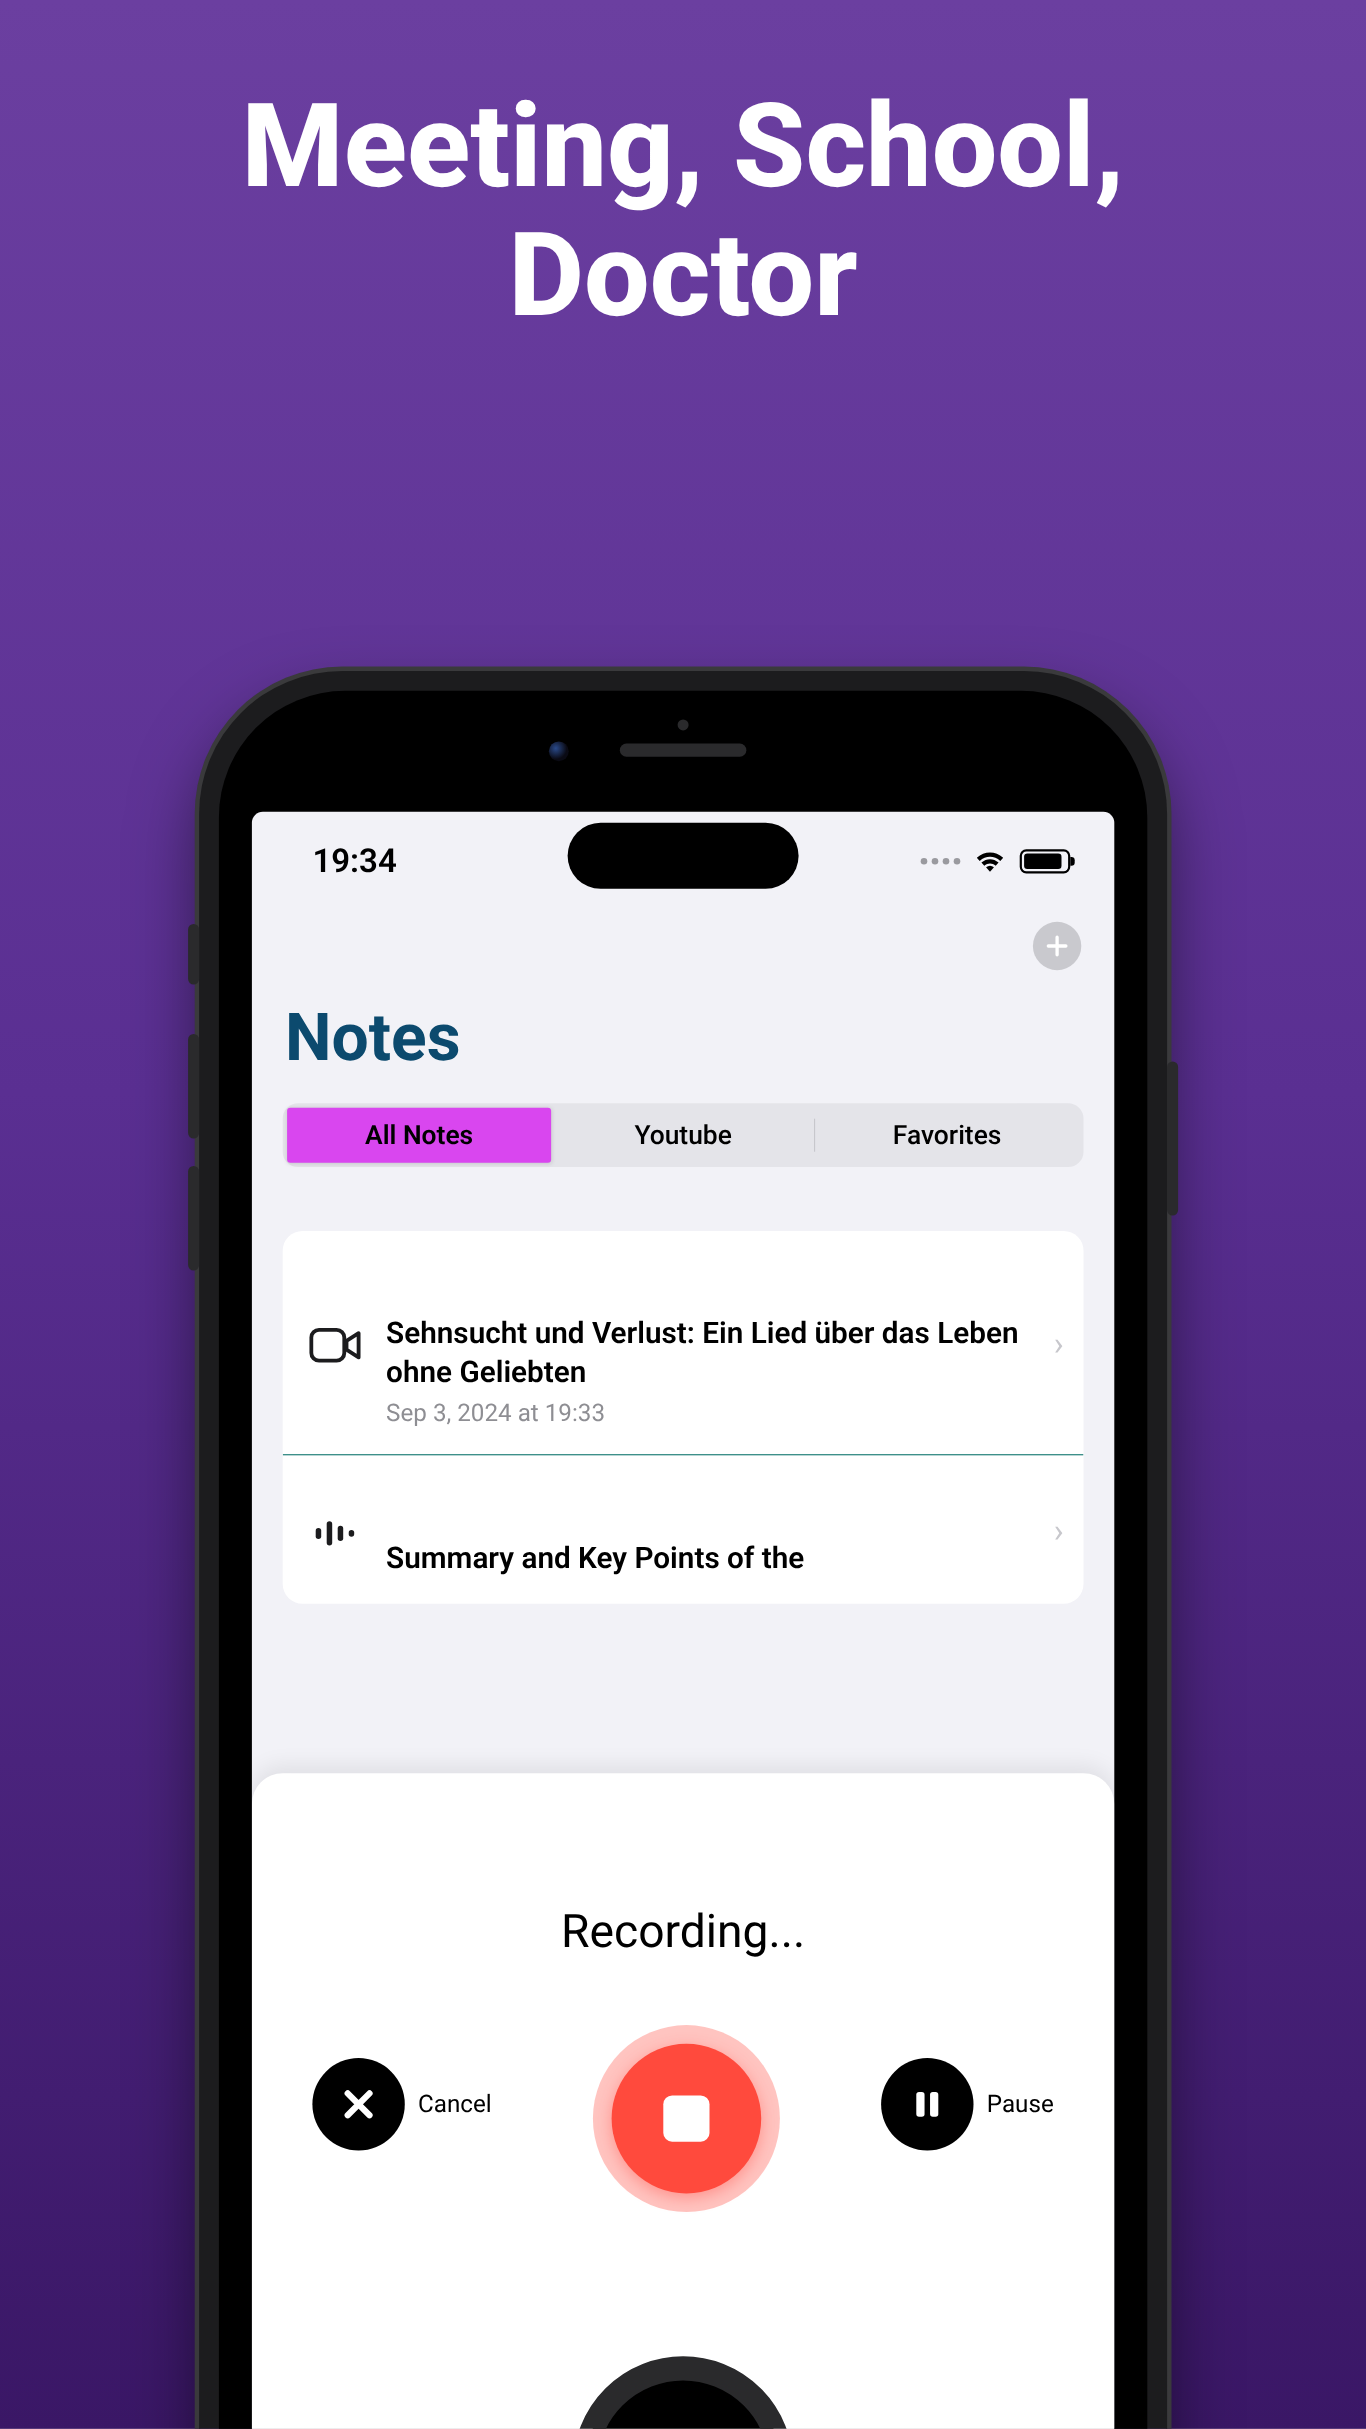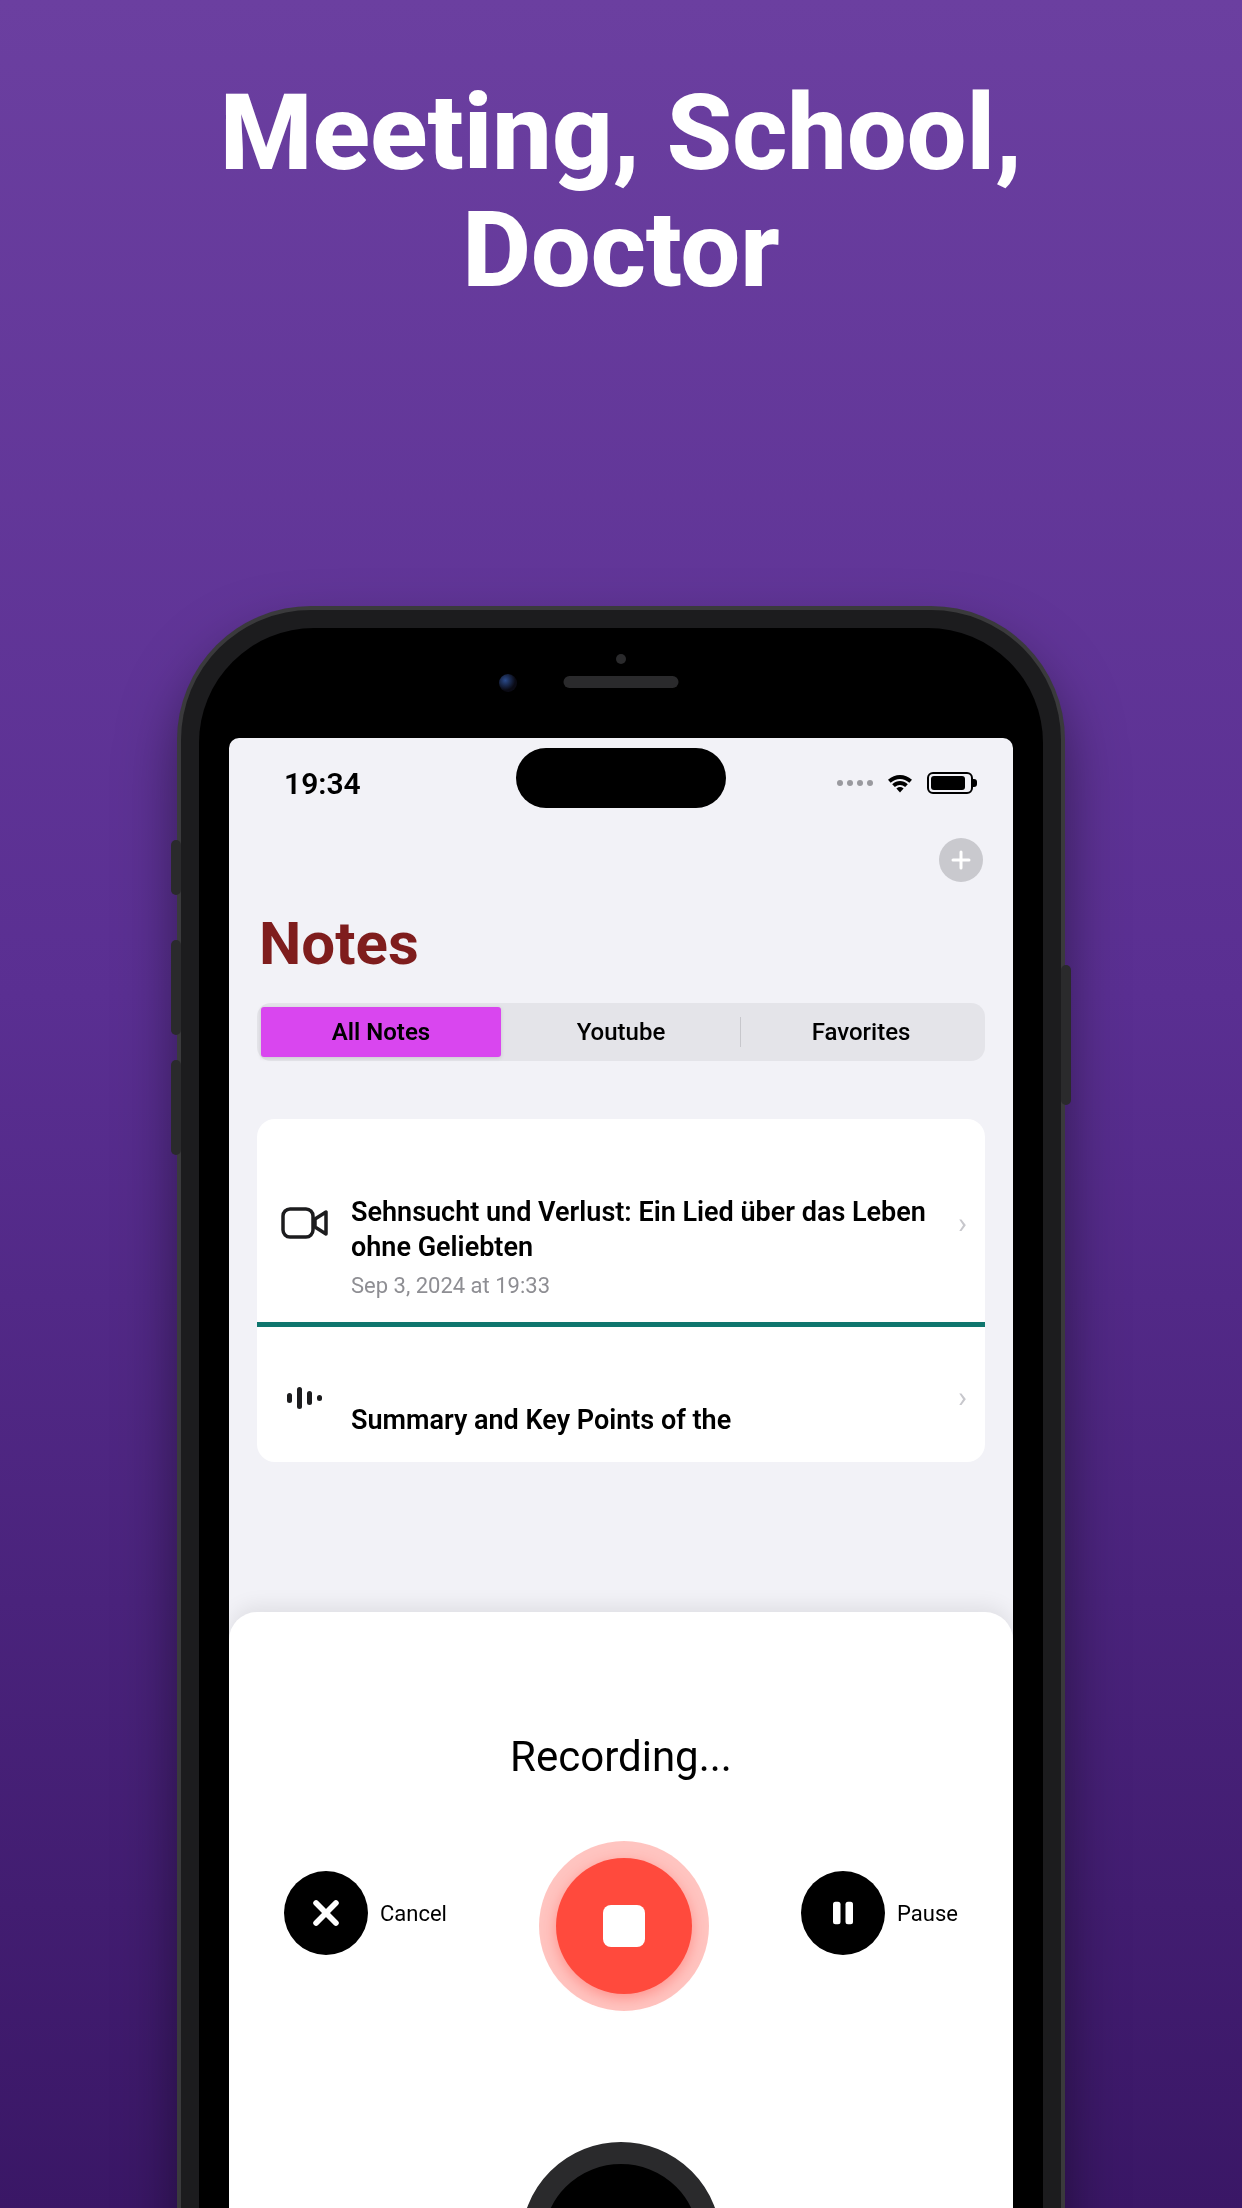--- a/index.html
+++ b/index.html
@@ -154,21 +154,21 @@
   .add-btn {
     width: 44px; height: 44px; border-radius: 50%;
     background: #c9c9ce;
     color: #fff;
     display: flex; align-items: center; justify-content: center;
     font-size: 32px; font-weight: 400; line-height: 1;
   }
   .big-title {
     font-size: 60px;
     font-weight: 700;
-    color: #7f1d1d;
+    color: #0c4a6e;
     padding: 26px 30px 24px 30px;
   }
 
   
   .segmented {
     margin: 0 28px;
     background: #e4e4e9;
     border-radius: 14px;
     height: 58px;
     display: flex;
@@ -204,21 +204,21 @@
     border-radius: 18px;
     overflow: hidden;
   }
   .note-row {
     display: flex;
     align-items: center;
     padding: 28px 18px 24px 24px;
     gap: 22px;
     position: relative;
   }
-  .note-row + .note-row { border-top: 5px solid #0f766e; }
+  .note-row + .note-row { border-top: 1px solid #0f766e; }
   .note-icon { width: 48px; flex: none; color: #1c1c1e; display:flex; align-items:center; justify-content:center; }
   .note-icon svg { width: 48px; height: 40px; }
   .note-text { flex: 1; min-width: 0; }
   .note-title {
     font-size: 27px;
     font-weight: 600;
     color: #000;
     line-height: 1.3;
     margin-top: 48px;
   }

